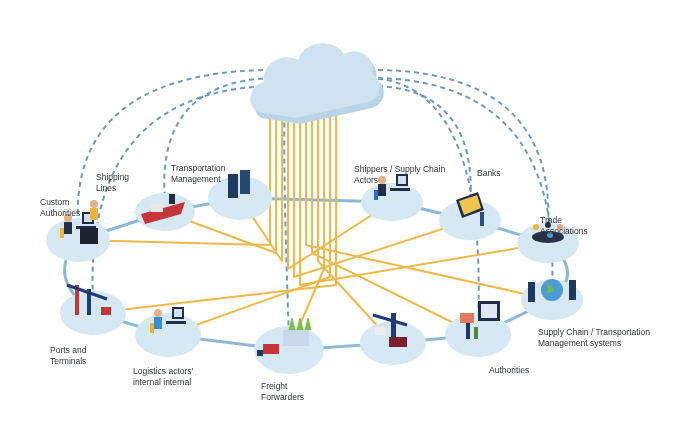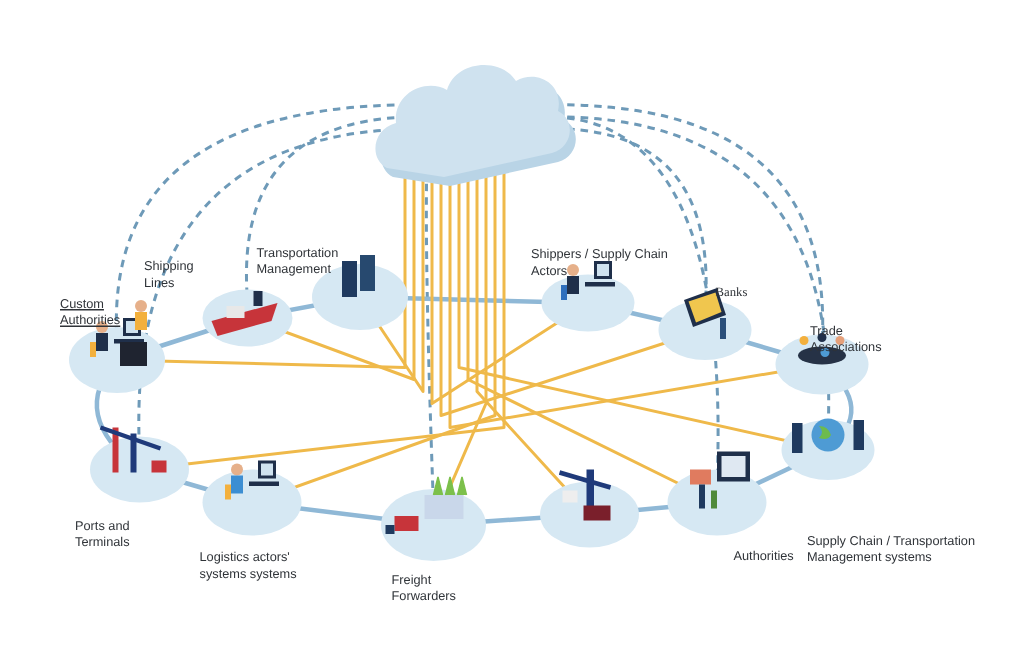--- a/index.html
+++ b/index.html
@@ -166,33 +166,33 @@
             <rect x="101" y="307" width="10" height="8" fill="#c7343a"></rect>
           </g>
         </g>
       </g>
     <g id="cloud-layer">
         <path d="M262,118 C250,112 252,92 268,88 C266,68 288,58 302,66 C308,46 338,44 348,60 C362,52 380,62 376,80 C388,86 386,104 372,108 L300,124 Z" fill="#b9d4e6"></path>
         <path d="M258,112 C246,106 248,86 264,82 C262,62 284,52 298,60 C304,40 334,38 344,54 C358,46 376,56 372,74 C384,80 382,98 368,102 L296,118 Z" fill="#cfe2ef"></path>
       </g>
   </svg>
 
-  <div class="label" style="left:40px; top:197px;text-decoration:underline;">Custom
+  <div class="label" style="left:40px; top:197px;">Custom
 Authorities</div>
   <div class="label" style="left:96px; top:172px;">Shipping
 Lines</div>
   <div class="label" style="left:354px; top:164px;">Shippers / Supply Chain
 Actors</div>
   <div class="label" style="left:171px; top:163px;">Transportation
 Management</div>
-  <div class="label" style="left:477px; top:189px;font-family:Liberation Serif, serif;">Banks</div>
+  <div class="label" style="left:477px; top:168px;">Banks</div>
   <div class="label" style="left:540px; top:215px;">Trade
 Associations</div>
-  <div class="label" style="left:538px; top:327px;margin-top:28px;">Supply Chain / Transportation
+  <div class="label" style="left:538px; top:327px;">Supply Chain / Transportation
 Management systems</div>
   <div class="label" style="left:489px; top:365px;">Authorities</div>
   <div class="label" style="left:261px; top:381px;">Freight
 Forwarders</div>
   <div class="label" style="left:133px; top:366px;">Logistics actors'
-systems systems</div>
+internal internal</div>
   <div class="label" style="left:50px; top:345px;text-align:center;">Ports and
 Terminals</div>
 </div>
 
 </body></html>

